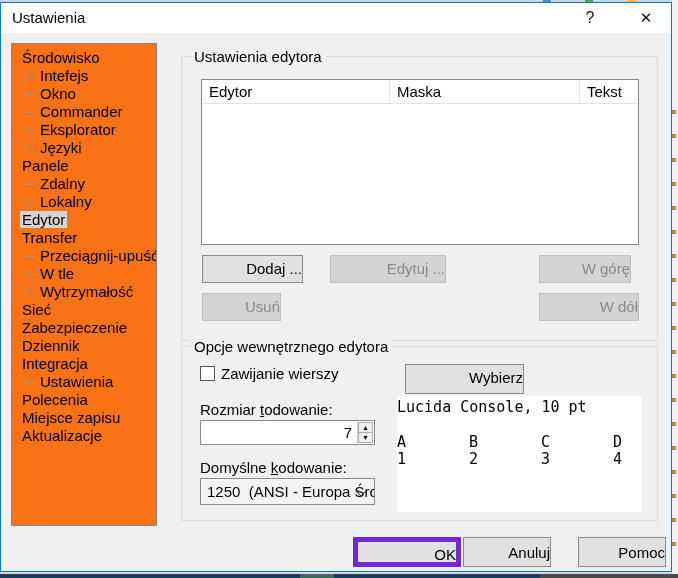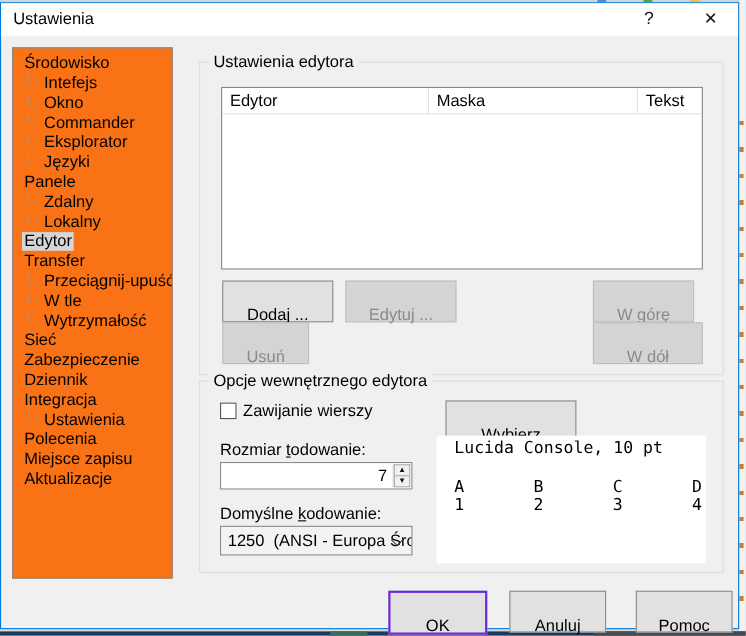--- a/index.html
+++ b/index.html
@@ -45,25 +45,25 @@
   
   .listview { position: absolute; left: 19px; top: 22px; width: 438px; height: 166px;
     background: #fff; border: 1px solid #828790; }
   .lv-header { display: flex; height: 24px; border-bottom: 1px solid #e2e2e2; }
   .lv-col { line-height: 23px; padding-left: 7px; border-right: 1px solid #e2e2e2; overflow: hidden; }
   .lv-col:last-child { border-right: none; }
   .lv-col.c1 { width: 188px; } .lv-col.c2 { width: 190px; } .lv-col.c3 { flex: 1; }
 
   
   .btn { position: absolute; height: 28px; background: #e1e1e1; border: 1px solid #8a8a8a;
-    text-align: center; font-size: 15px; font-family: "Liberation Sans", sans-serif;
-    line-height: 26px; padding: 18px; cursor: default; }
+    text-align: right; font-size: 15px; font-family: "Liberation Sans", sans-serif;
+    line-height: 26px; padding: 0; cursor: default; }
   .btn:disabled { background: #d4d4d4; border-color: #bfbfbf; color: #8a8a8a; }
   .b-add    { left: 20px;  top: 198px; width: 101px; }
-  .b-edit   { left: 132px; top: 198px; width: 101px; }
+  .b-edit   { left: 148px; top: 198px; width: 116px; }
   .b-up     { left: 357px; top: 198px; width: 92px; }
   .b-remove { left: 20px;  top: 236px; width: 79px; }
   .b-down   { left: 357px; top: 236px; width: 100px; }
 
   
   .checkbox-row { position: absolute; left: 18px; top: 18px; height: 16px; display: flex; align-items: center; cursor: default; }
   .checkbox-box { width: 15px; height: 15px; background: #fff; border: 1px solid #555; margin-right: 6px; }
   .b-font { left: 223px; top: 17px; width: 119px; height: 30px; }
 
   .field-label { position: absolute; left: 18px; white-space: nowrap; }
@@ -80,26 +80,26 @@
     line-height: 9px; text-align: center; color: #111; padding: 0; }
   .spin-btn.up { border-bottom: none; }
 
   .combo { position: absolute; left: 18px; top: 131px; width: 175px; height: 27px;
     background: #f3f3f3; border: 1px solid #8a8a8a; overflow: hidden; cursor: default; }
   .combo .value { position: absolute; left: 6px; top: 0; line-height: 25px; white-space: pre; }
   .combo .chev { position: absolute; right: 9px; top: 8px; width: 8px; height: 8px;
     border-left: 1.5px solid #404040; border-bottom: 1.5px solid #404040; transform: rotate(-45deg); }
 
   .font-preview { position: absolute; left: 215px; top: 49px; width: 245px; height: 116px;
-    background: #fff; font-family: "DejaVu Sans Mono", monospace; font-size: 15px; padding: 2px 16px; overflow: hidden; }
+    background: #fff; font-family: "DejaVu Sans Mono", monospace; font-size: 15px; padding: 2px 0; overflow: hidden; }
   .fp-title { white-space: pre; line-height: 19px; }
   .fp-grid { margin-top: 17px; display: grid; grid-template-columns: repeat(4, 72px); line-height: 17px; }
 
   
-  .f-ok     { left: 352px; top: 534px; width: 90px; height: 30px; border: 2px solid #6d28d9; line-height: 26px; }
+  .f-ok     { left: 352px; top: 534px; width: 108px; height: 30px; border: 5px solid #6d28d9; line-height: 26px; }
   .f-cancel { left: 462px; top: 534px; width: 88px; height: 30px; }
   .f-help   { left: 577px; top: 534px; width: 88px; height: 30px; }
   .f-ok, .f-cancel, .f-help { line-height: 27px; }
   .f-ok { line-height: 25px; }
 </style>
 </head>
 <body>
 
 <div class="bg-top">
   <span class="dot" style="left:543px;background:#4a90d9"></span>

